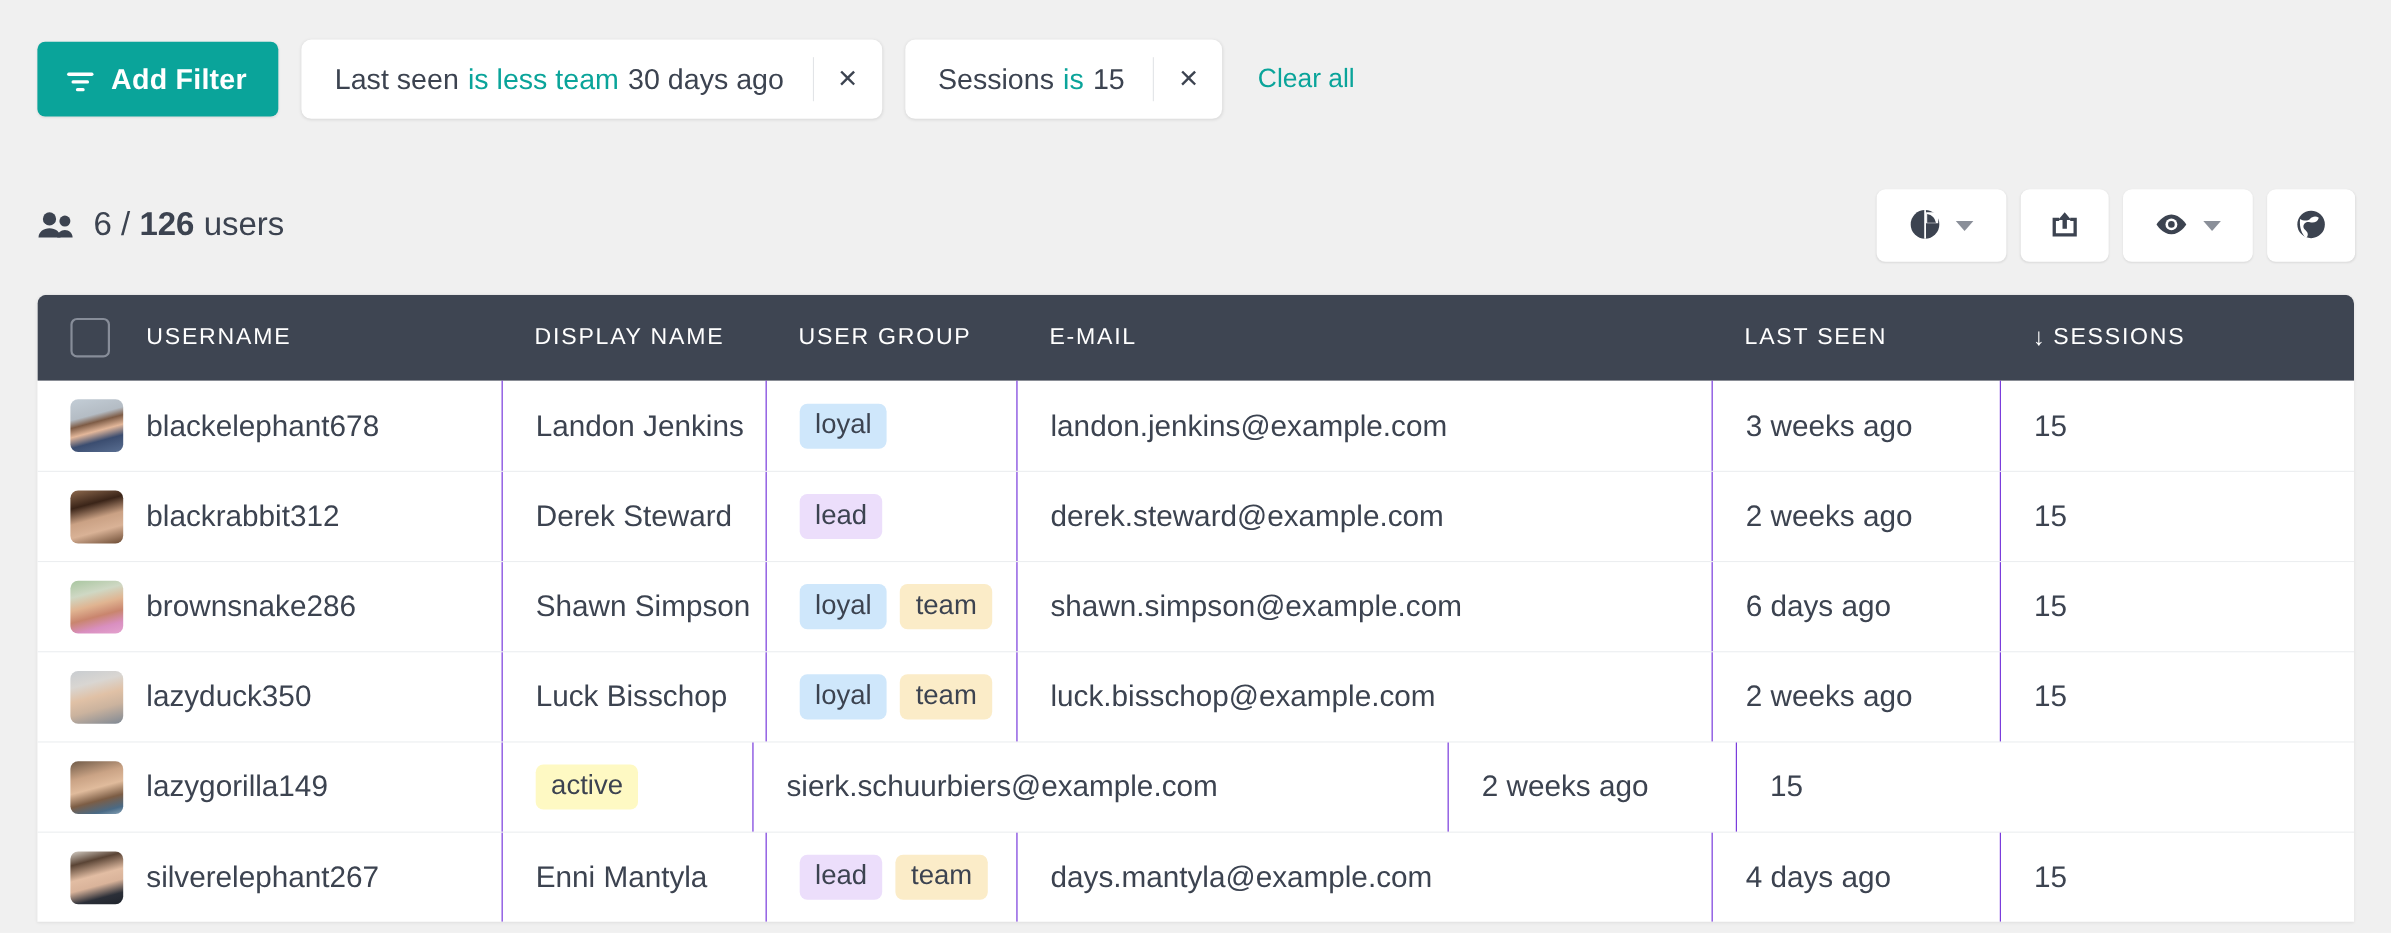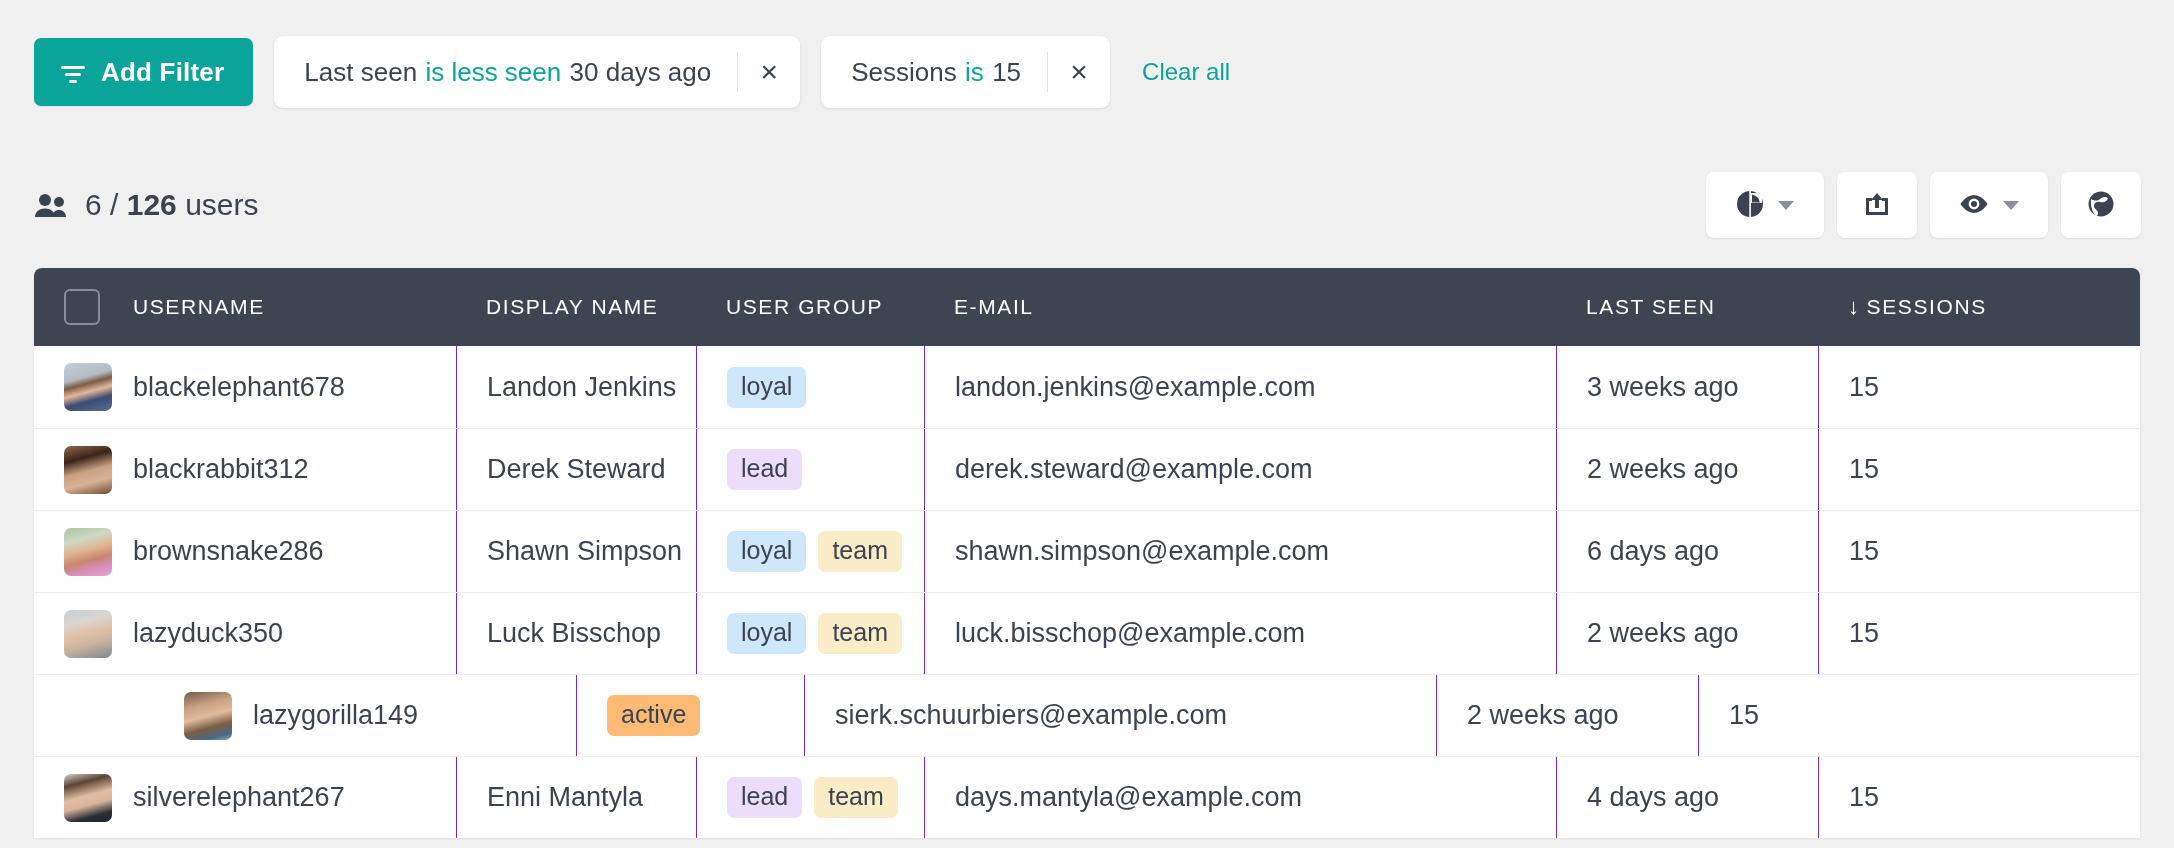--- a/index.html
+++ b/index.html
@@ -142,21 +142,20 @@
     letter-spacing: 1.6px;
     white-space: nowrap;
     display: flex;
     align-items: center;
   }
   .tr {
     display: flex;
     height: 82px;
     align-items: stretch;
     border-top: 1px solid #eceef0;
-    justify-content: center;
   }
   .tr:first-of-type { border-top: none; }
   .td {
     display: flex;
     align-items: center;
     font-size: 27px;
     color: #3c4350;
     border-left: 1px solid #6d28d9;
     white-space: nowrap;
   }
@@ -219,21 +218,21 @@
           <rect x="5" y="10" width="16" height="3" rx="1.5" fill="#ffffff"></rect>
           <rect x="9" y="17" width="8" height="3" rx="1.5" fill="#ffffff"></rect>
         </svg>
       </span>
       <span>Add Filter</span>
     </button>
 
     <div class="chip">
       <div class="chip-text">
         <span>Last seen</span>
-        <span class="op">is less seen</span>
+        <span class="op">is less team</span>
         <span>30 days ago</span>
       </div>
       <div class="chip-sep"></div>
       <button class="chip-close">×</button>
     </div>
 
     <div class="chip">
       <div class="chip-text">
         <span>Sessions</span>
         <span class="op">is</span>
@@ -427,21 +426,21 @@
             <span>15</span>
           </div>
         </div>
         <div class="tr">
           <div class="td c-user first">
             <span class="avatar av5"></span>
             <span>lazygorilla149</span>
           </div>
           <div class="td c-group">
             <span class="badges">
-              <span class="badge" style="background: #fdba74;">active</span>
+              <span class="badge" style="background: #fef9c3;">active</span>
             </span>
           </div>
           <div class="td c-email">
             <span>sierk.schuurbiers@example.com</span>
           </div>
           <div class="td c-seen">
             <span>2 weeks ago</span>
           </div>
           <div class="td c-sess">
             <span>15</span>

